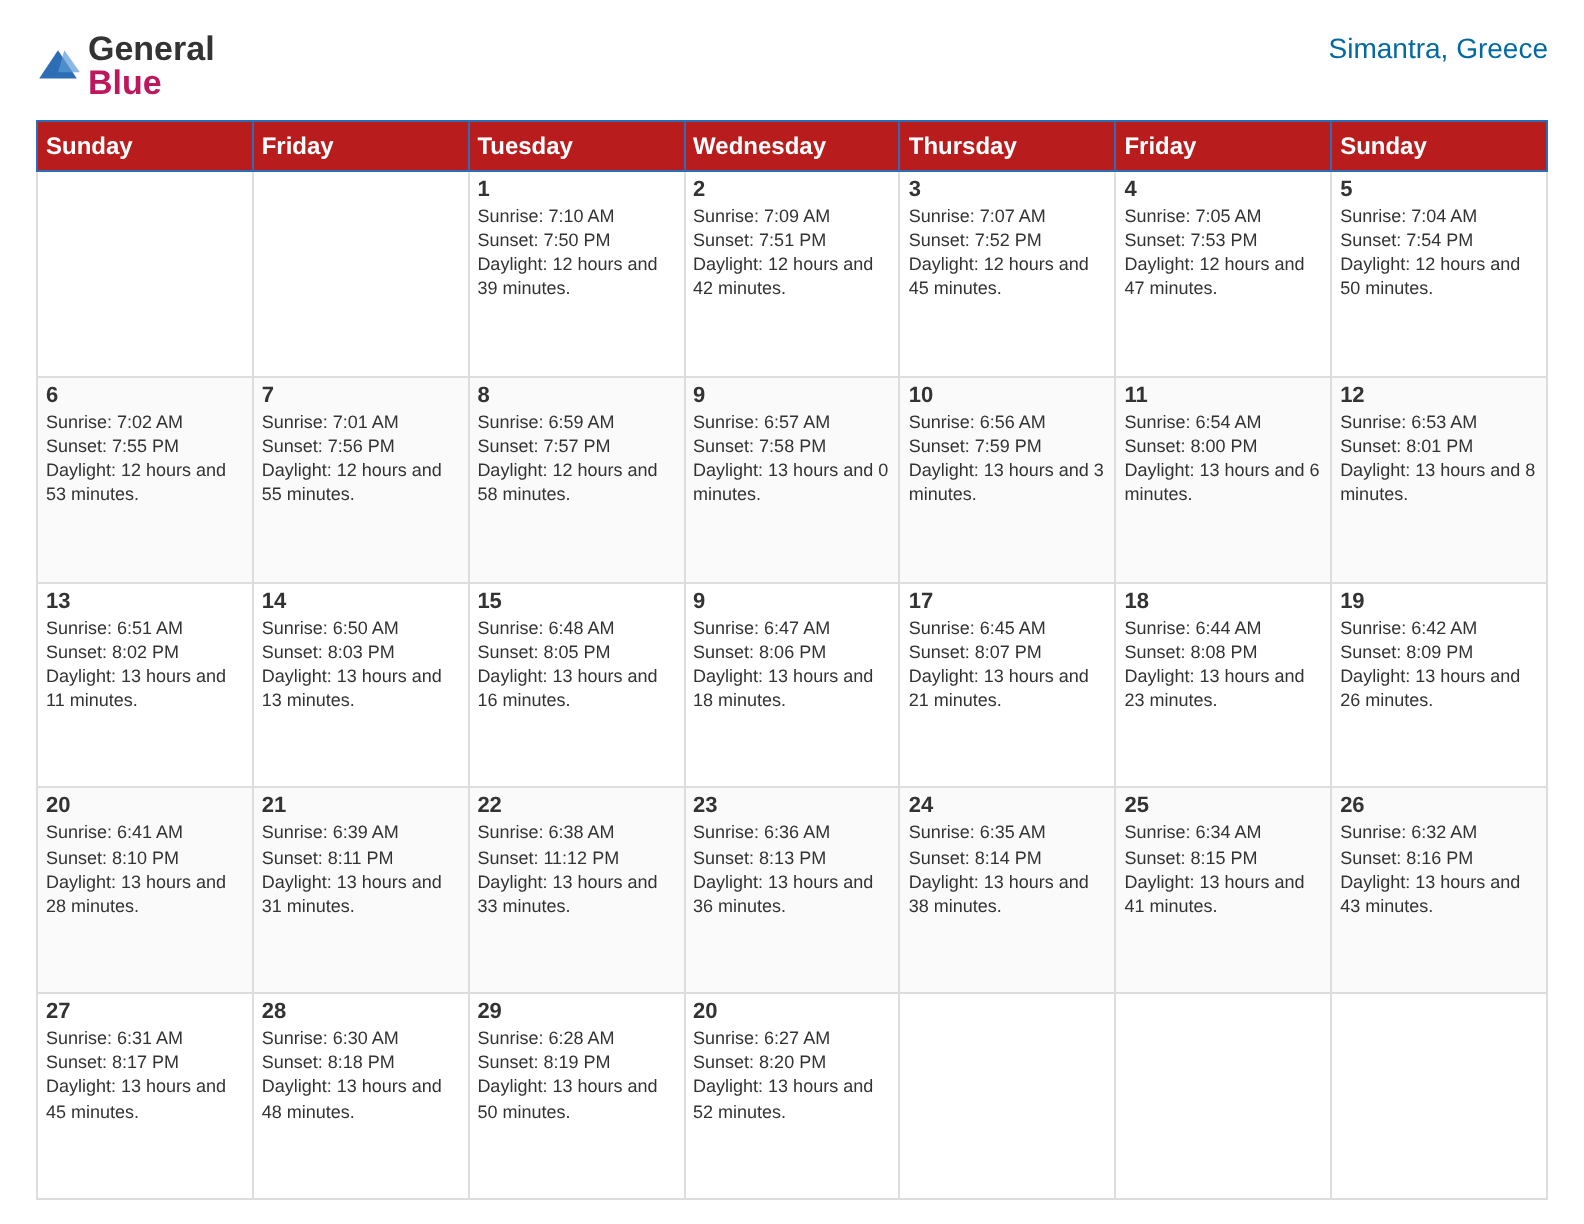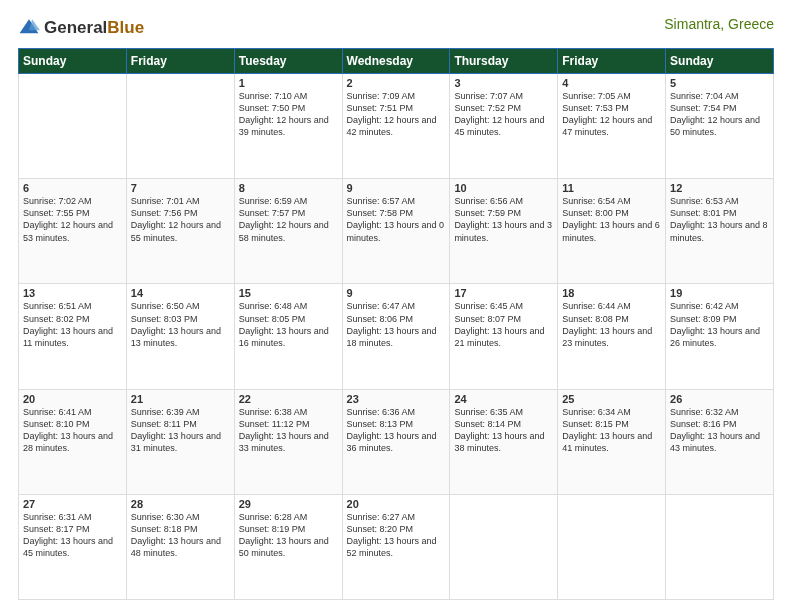--- a/index.html
+++ b/index.html
@@ -23,48 +23,49 @@
       align-items: flex-start;
       margin-bottom: 10px;
     }
     .logo {
       display: flex;
       align-items: center;
       gap: 4px;
     }
     .logo-text {
       display: flex;
+      flex-direction: column;
       line-height: 1;
     }
     .logo-general {
       font-size: 17px;
       font-weight: bold;
       color: #333;
     }
     .logo-blue {
       font-size: 17px;
       font-weight: bold;
-      color: #a16207;
+      color: #be185d;
     }
     .logo-icon {
       width: 22px;
       height: 22px;
     }
     .title-block {
       text-align: right;
     }
     .title-month {
       font-size: 36px;
       font-weight: bold;
       color: #333;
       line-height: 1.1;
     }
     .title-location {
       font-size: 14px;
-      color: #4d7c0f;
+      color: #0369a1;
     }
     .calendar {
       flex: 1;
       border: 1px solid #ccc;
       border-collapse: collapse;
       width: 100%;
       table-layout: fixed;
     }
     .calendar th {
       background-color: #2c6db5;
@@ -97,21 +98,21 @@
     .empty-cell {
       background: #f9f9f9;
     }
     tr:nth-child(even) td {
       background: #fafafa;
     }
     tr:nth-child(odd) td {
       background: #fff;
     }
     .calendar thead tr th {
-      background: #14532d;
+      background: #b91c1c;
     }
   </style>
 </head>
 <body>
 
 <div class="page">
   <div class="header">
     <div class="logo">
       <svg class="logo-icon" viewBox="0 0 28 28" xmlns="http://www.w3.org/2000/svg">
         <polygon points="14,4 26,22 2,22" fill="#2c6db5"></polygon>

